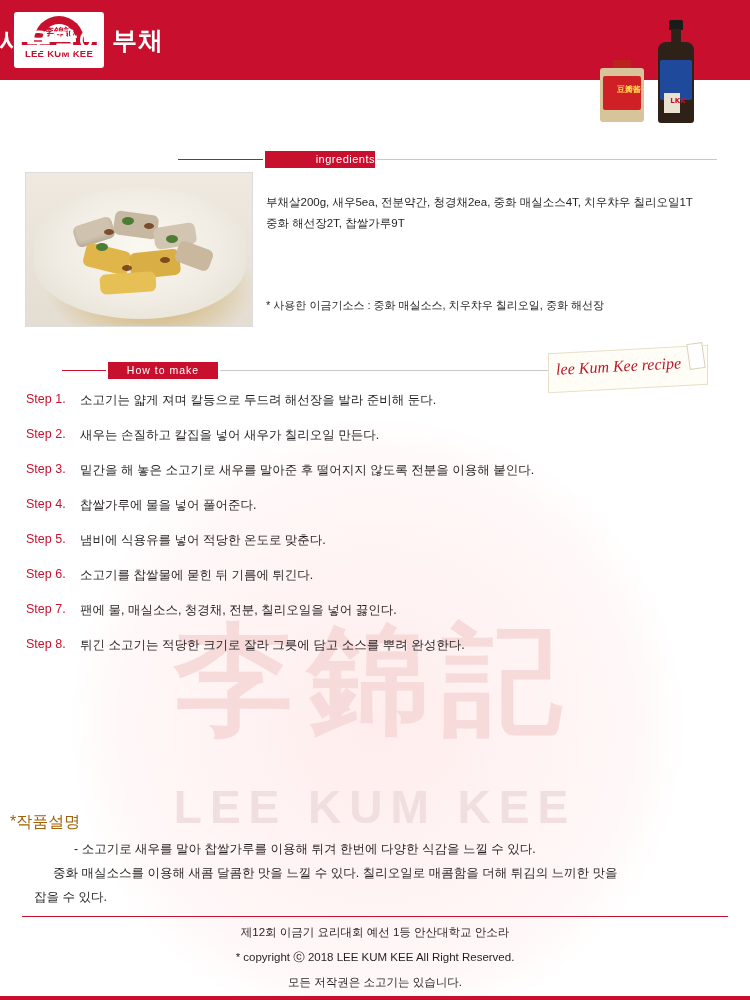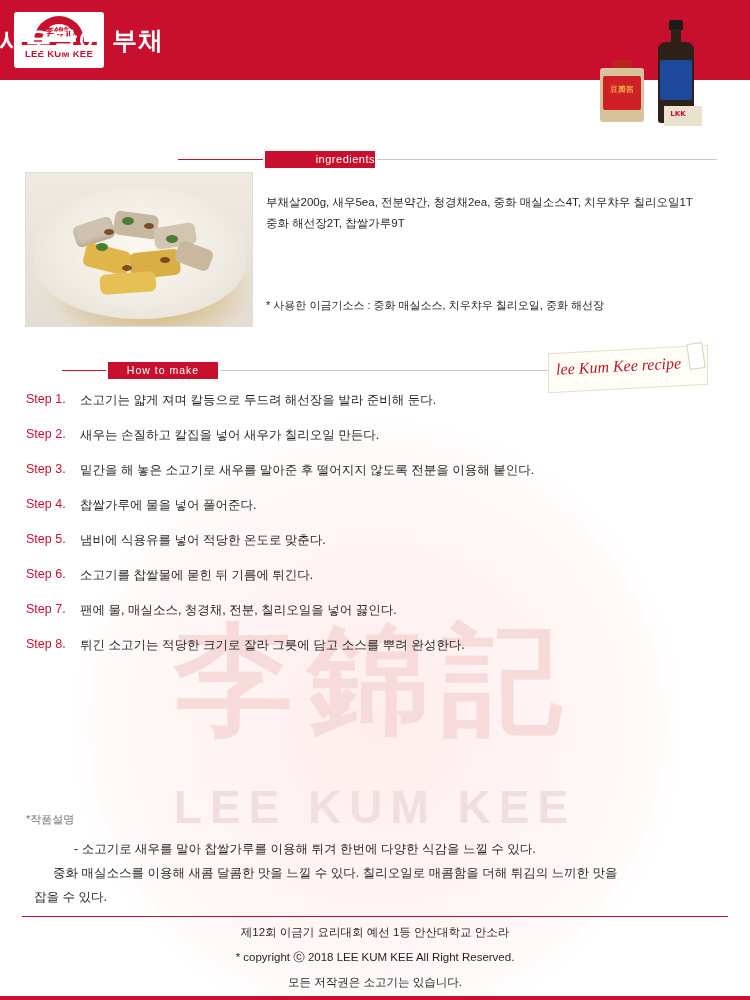--- a/index.html
+++ b/index.html
@@ -84,27 +84,27 @@
     font-weight: bold;
     letter-spacing: 0.3px;
   }
 
   
   .bottle { position: absolute; }
   .bottle-a { left: 600px; top: 60px; width: 44px; height: 62px; }
   .bottle-a .neck { position:absolute; left: 13px; top: 0; width: 18px; height: 9px; background:#b9241f; }
   .bottle-a .body { position:absolute; left: 0; top: 8px; width: 44px; height: 54px; background:#d8c49a; border-radius: 3px; }
   .bottle-a .label { position:absolute; left: 3px; top: 16px; width: 38px; height: 34px; background:#cf2026; border-radius:2px; }
-  .bottle-a .label-txt { position:absolute; left:0; top:8px; width:38px; text-align:center; color:#ffd34d; font-size:8px; font-weight:normal; font-family:"DejaVu Sans", sans-serif;}
+  .bottle-a .label-txt { position:absolute; left:0; top:8px; width:38px; text-align:right; color:#ffd34d; font-size:8px; font-weight:bold; font-family:"DejaVu Sans", sans-serif;}
   .bottle-b { left: 658px; top: 20px; width: 36px; height: 103px; }
   .bottle-b .cap { position:absolute; left: 11px; top: 0; width: 14px; height: 10px; background:#1b1b1b; border-radius:2px 2px 0 0;}
   .bottle-b .neck { position:absolute; left: 13px; top: 9px; width: 10px; height: 16px; background:#2d2118; }
   .bottle-b .body { position:absolute; left: 0; top: 22px; width: 36px; height: 81px; background:#2d2118; border-radius: 8px 8px 3px 3px; }
   .bottle-b .label { position:absolute; left: 2px; top: 40px; width: 32px; height: 40px; background:#1f4a9c; border-radius:2px;}
-  .bottle-b .label2 { position:absolute; left: 4px; top: 46px; width: 38px; height: 20px; background:#e8e2cf; }
+  .bottle-b .label2 { position:absolute; left: 4px; top: 33px; width: 16px; height: 20px; background:#e8e2cf; }
   .bottle-b .label-txt { position:absolute; left:0; top:4px; width:28px; text-align:center; color:#c8102e; font-size:7px; font-weight:bold; font-family:"DejaVu Sans", sans-serif;}
 
   
   .wm-circle {
     position: absolute;
     left: 72px; top: 420px;
     width: 610px; height: 610px;
     border-radius: 50%;
     background: radial-gradient(circle, rgba(255,222,222,0.55) 0%, rgba(255,235,235,0.35) 60%, rgba(255,255,255,0) 72%);
   }
@@ -258,23 +258,23 @@
   }
   .step-text {
     position: absolute; left: 54px; top: 0;
     color: #231f20;
     font-size: 12.5px;
   }
 
   
   .desc-title {
     position: absolute;
-    left: 26px; top: 812px;
-    font-size: 11px;
-    color: #737373;
+    left: 10px; top: 812px;
+    font-size: 16px;
+    color: #a16207;
   }
   .desc-line {
     position: absolute;
     left: 26px;
     font-size: 12.5px;
     color: #231f20;
     line-height: 18px;
   }
   .dl1 { top: 840px; margin-left: 48px; }
   .dl2 { top: 864px; left: 34px; margin-left: 19px; }

